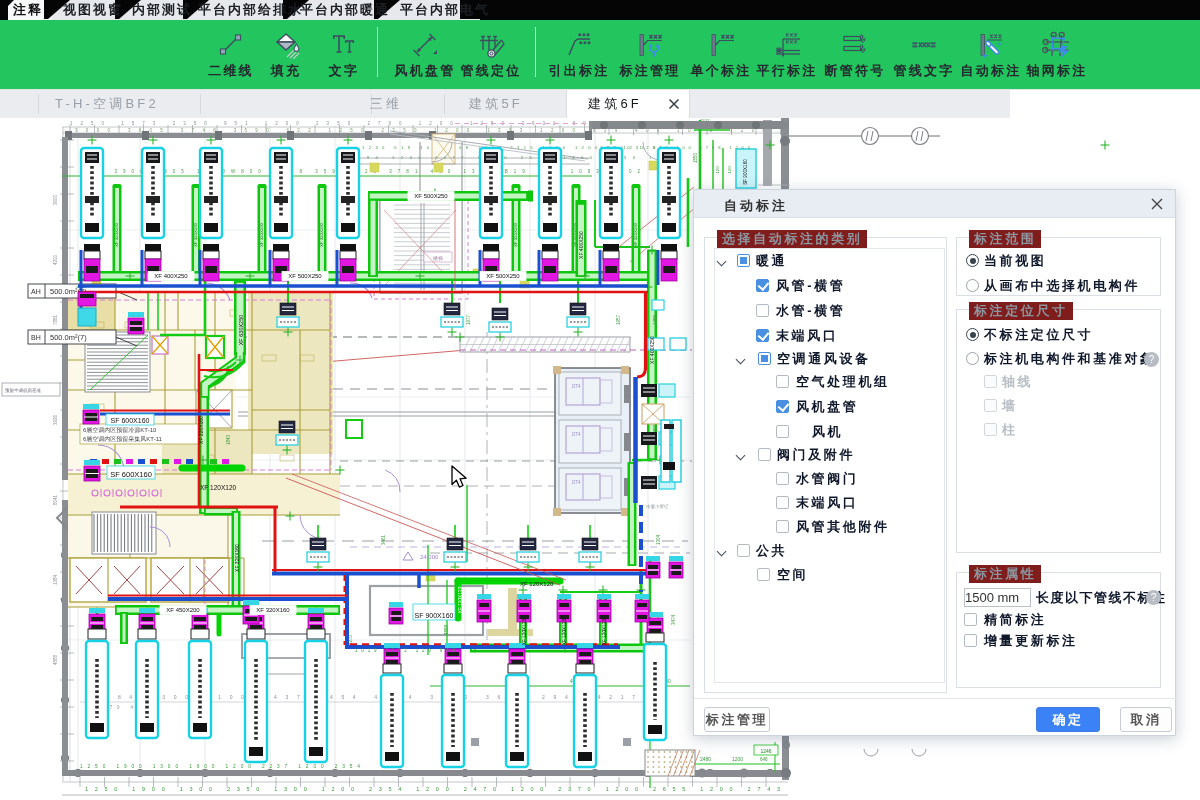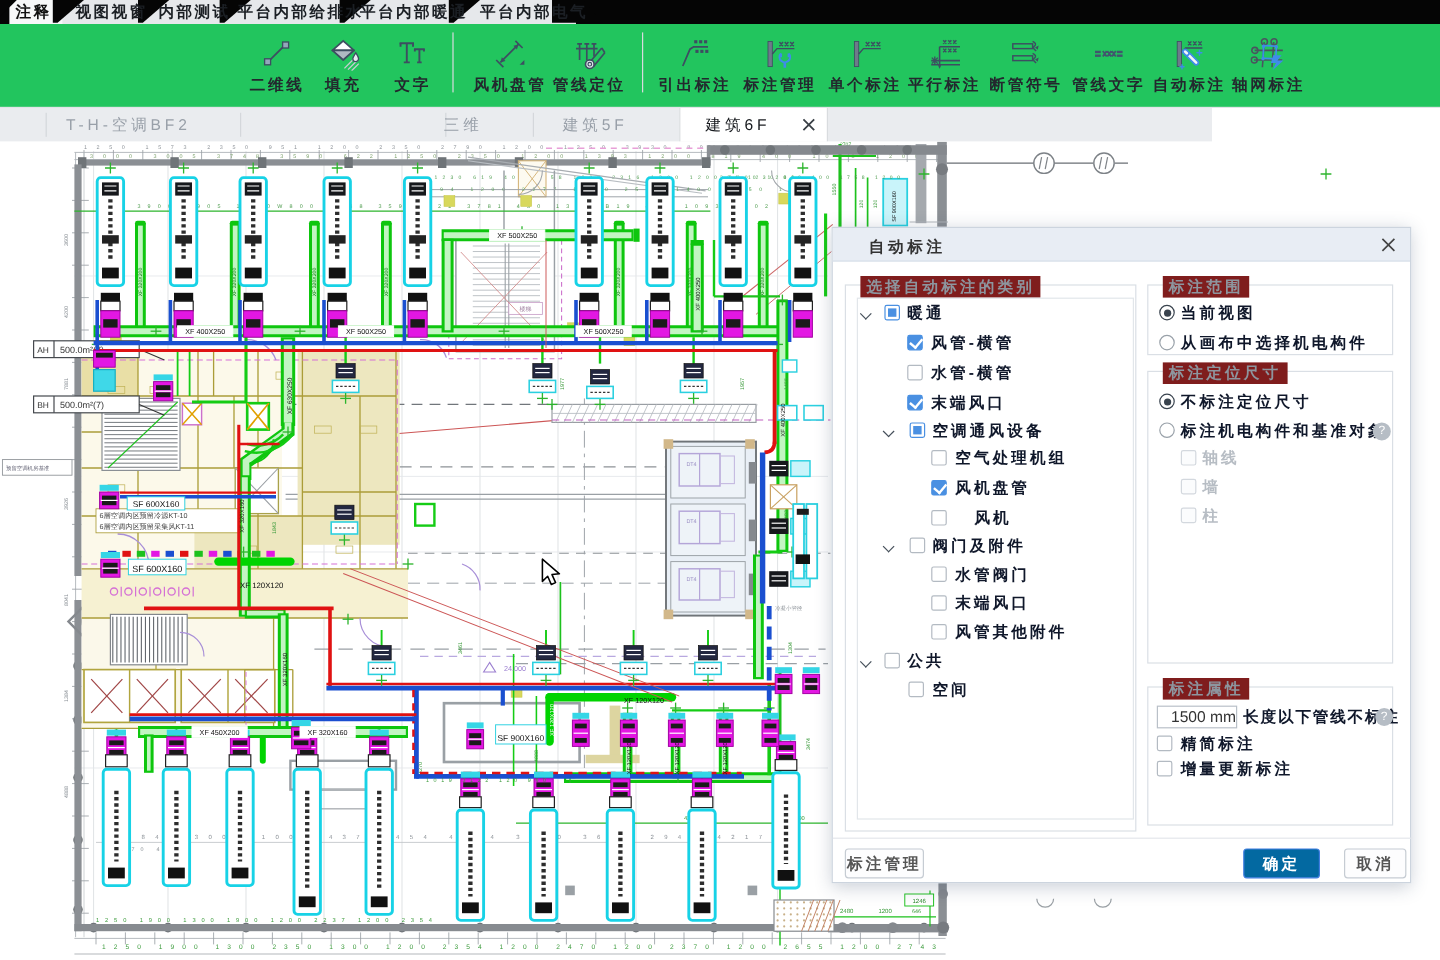--- a/index.html
+++ b/index.html
@@ -1433,25 +1433,25 @@
     <span class="qm" style="left:450px;top:162px">?</span>
     <span class="cb dis" style="left:290px;top:185px"></span>
     <div class="trow" style="left:308px;top:183px;color:#b7bdc4">轴线</div>
     <span class="cb dis" style="left:290px;top:209px"></span>
     <div class="trow" style="left:308px;top:207px;color:#b7bdc4">墙</div>
     <span class="cb dis" style="left:290px;top:233px"></span>
     <div class="trow" style="left:308px;top:231px;color:#b7bdc4">柱</div>
     <div class="fs" style="left:262px;top:382px;width:205px;height:116px">
         <span class="leg">标注属性</span>
       </div>
-    <div style="position:absolute;left:270px;top:398px;width:67px;height:19px;border:1px solid #b9c0c8;font-size:13px;color:#333;text-align:right;line-height:17px">1500 mm</div>
+    <div style="position:absolute;left:270px;top:398px;width:67px;height:19px;border:1px solid #b9c0c8;font-size:13px;color:#333;text-align:left;line-height:17px">1500 mm</div>
     <div class="trow" style="left:342px;top:399px;letter-spacing:1.5px">长度以下管线不标注</div>
     <span class="qm" style="left:452px;top:400px">?</span>
     <span class="cb" style="left:270px;top:423px"></span>
     <div class="trow" style="left:290px;top:421px">精简标注</div>
     <span class="cb" style="left:270px;top:444px"></span>
     <div class="trow" style="left:290px;top:442px">增量更新标注</div>
     <div style="position:absolute;left:0;top:508px;width:483px;height:1px;background:#e4e7eb"></div>
     <div class="btn" style="left:10px;top:517px;width:66px;line-height:23px">标注管理</div>
-    <div class="btn" style="left:342px;top:517px;width:64px;line-height:23px;background:#0369a1;border-color:#3f7de0;color:#fff">确定</div>
+    <div class="btn" style="left:342px;top:517px;width:64px;line-height:23px;background:#3b82f6;border-color:#3f7de0;color:#fff">确定</div>
     <div class="btn" style="left:426px;top:517px;width:52px;line-height:23px">取消</div>
   </div>
 </div>
 
 </body></html>

